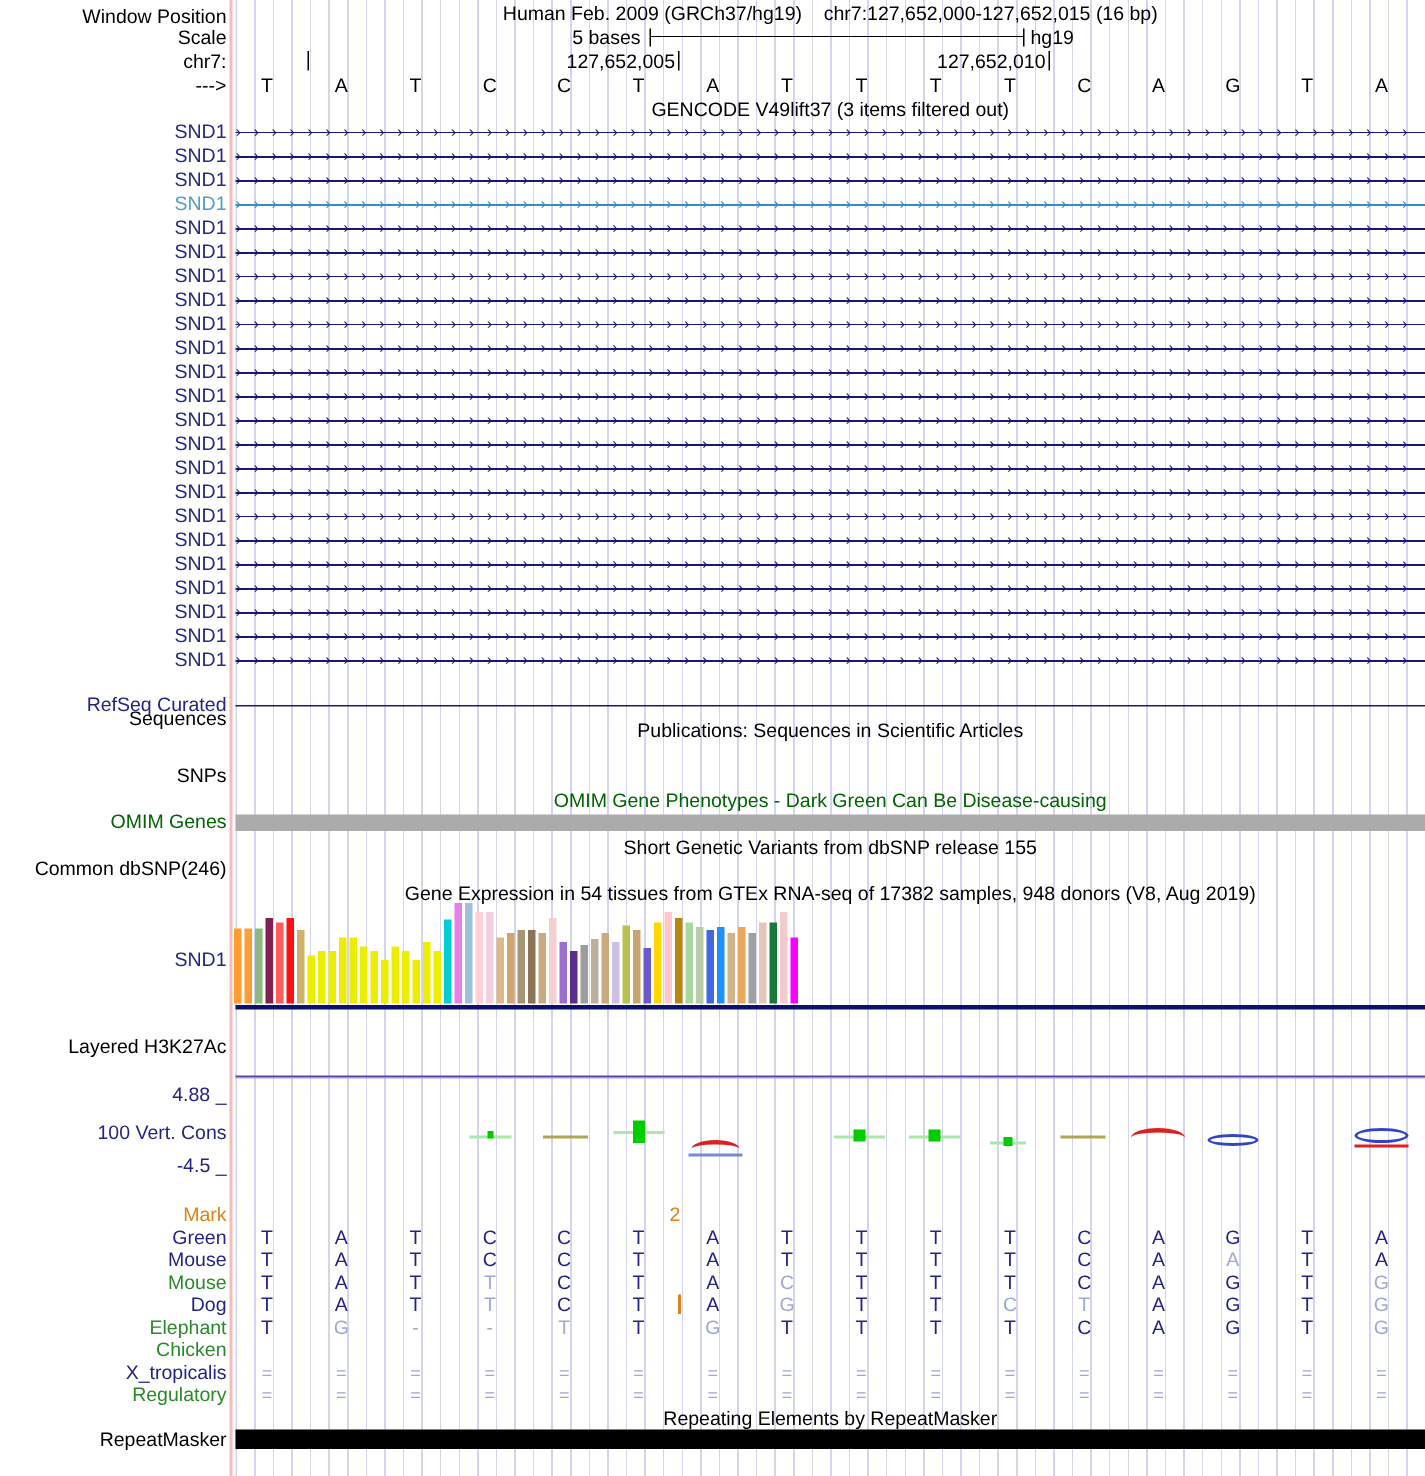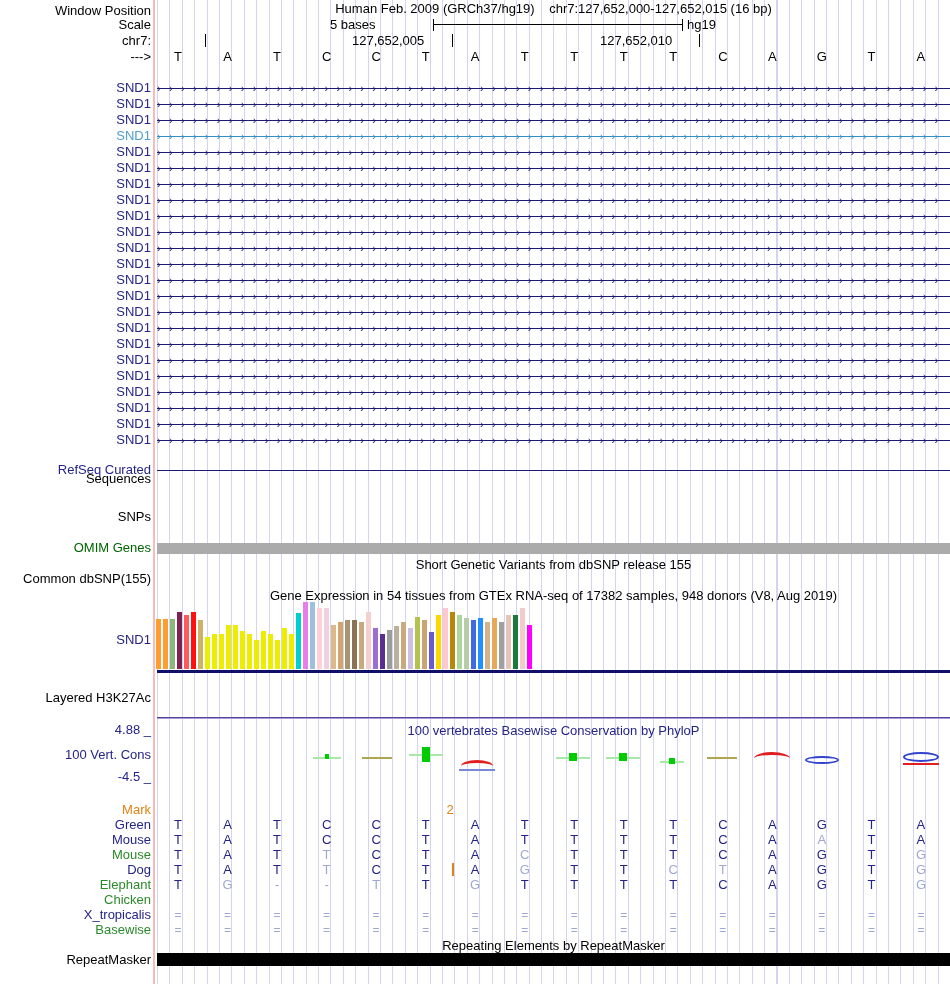--- a/index.html
+++ b/index.html
@@ -5,21 +5,21 @@
   html,body{margin:0;padding:0;background:#fff;}
   #browser{position:relative;width:950px;height:984px;background:#fff;overflow:hidden;
            font-family:"Liberation Sans",sans-serif;font-size:13px;color:#000;}
   .lab{position:absolute;left:0;width:151px;text-align:right;height:14px;line-height:14px;white-space:nowrap;}
   .ttl{position:absolute;left:157px;width:793px;text-align:center;height:14px;line-height:14px;white-space:nowrap;}
   .navy{color:#242488}
   .dgreen{color:#006400}
   .orange{color:#E08214}
   .abs{position:absolute;}
   .tick{position:absolute;width:1px;height:13px;background:#000;}
-  .coord{position:absolute;height:14px;line-height:14px;}
+  .coord{position:absolute;text-align:right;height:14px;line-height:14px;}
   #scalebar{position:absolute;left:433px;top:19px;width:248px;height:12px;
             border-left:1px solid #000;border-right:1px solid #000;
             background:linear-gradient(to bottom,transparent 5px,#000 5px,#000 6px,transparent 6px);}
 </style>
 </head>
 <body>
 
 <div id="browser">
 
   <div class="abs" style="left:157px;top:0;width:793px;height:984px;background:repeating-linear-gradient(to right,#D4D4F0 0 1px,transparent 1px 12.39px);"></div>
@@ -39,43 +39,45 @@
 
   <div class="lab" style="top:34px">chr7:</div>
   <div class="tick" style="left:205px;top:34px"></div>
   <div class="coord" style="left:352px;top:34px;width:98px">127,652,005</div>
   <div class="tick" style="left:452px;top:34px"></div>
   <div class="coord" style="left:600px;top:34px;width:97px">127,652,010</div>
   <div class="tick" style="left:699px;top:34px"></div>
 
   <div class="lab" style="top:50px">---&gt;</div>
 
+  <div class="ttl" style="top:66px">GENCODE V49lift37 (3 items filtered out)</div>
 
   <div class="lab navy" style="top:463px">RefSeq Curated</div>
   <div class="abs" style="left:157px;top:470px;width:793px;height:1px;background:#1A1A70;"></div>
 
+  <div class="ttl" style="top:480px">Publications: Sequences in Scientific Articles</div>
   <div class="lab" style="top:472px">Sequences</div>
   <div class="lab" style="top:510px">SNPs</div>
 
+  <div class="ttl dgreen" style="top:527px">OMIM Gene Phenotypes - Dark Green Can Be Disease-causing</div>
   <div class="lab dgreen" style="top:541px">OMIM Genes</div>
   <div class="abs" style="left:157px;top:543px;width:793px;height:11px;background:#ABABAB;"></div>
 
   <div class="ttl" style="top:558px">Short Genetic Variants from dbSNP release 155</div>
-  <div class="lab" style="top:572px">Common dbSNP(155)</div>
+  <div class="lab" style="top:572px">Common dbSNP(246)</div>
 
   <div class="ttl" style="top:589px">Gene Expression in 54 tissues from GTEx RNA-seq of 17382 samples, 948 donors (V8, Aug 2019)</div>
   <div class="lab navy" style="top:633px">SND1</div>
 
   <div class="abs" style="left:157px;top:670px;width:793px;height:3px;background:#101068;"></div>
 
   <div class="lab" style="top:691px">Layered H3K27Ac</div>
   <div class="abs" style="left:157px;top:717px;width:793px;height:2px;background:linear-gradient(to bottom,#554499 0 1px,#A898D8 1px 2px);"></div>
 
   <div class="lab navy" style="top:723px">4.88 _</div>
-  <div class="ttl navy" style="top:724px">100 vertebrates Basewise Conservation by PhyloP</div>
   <div class="lab navy" style="top:748px">100 Vert. Cons</div>
   <div class="lab navy" style="top:770px">-4.5 _</div>
 
   <div class="lab orange" style="top:803px">Mark</div>
   <div class="abs orange" style="left:444px;top:803px;width:12px;text-align:center;height:14px;line-height:14px">2</div>
 
   <div class="abs" style="left:452px;top:863px;width:2px;height:13px;background:#E08214;"></div>
 
   <div class="ttl" style="top:939px">Repeating Elements by RepeatMasker</div>
   <div class="lab" style="top:953px">RepeatMasker</div>
@@ -311,21 +313,21 @@
     <div style="position: absolute; left: 465.18px; top: 908px; width: 20px; text-align: center; height: 14px; line-height: 14px; font-size: 12px; color: rgb(159, 168, 213);">=</div>
     <div style="position: absolute; left: 514.71px; top: 908px; width: 20px; text-align: center; height: 14px; line-height: 14px; font-size: 12px; color: rgb(159, 168, 213);">=</div>
     <div style="position: absolute; left: 564.24px; top: 908px; width: 20px; text-align: center; height: 14px; line-height: 14px; font-size: 12px; color: rgb(159, 168, 213);">=</div>
     <div style="position: absolute; left: 613.77px; top: 908px; width: 20px; text-align: center; height: 14px; line-height: 14px; font-size: 12px; color: rgb(159, 168, 213);">=</div>
     <div style="position: absolute; left: 663.3px; top: 908px; width: 20px; text-align: center; height: 14px; line-height: 14px; font-size: 12px; color: rgb(159, 168, 213);">=</div>
     <div style="position: absolute; left: 712.83px; top: 908px; width: 20px; text-align: center; height: 14px; line-height: 14px; font-size: 12px; color: rgb(159, 168, 213);">=</div>
     <div style="position: absolute; left: 762.36px; top: 908px; width: 20px; text-align: center; height: 14px; line-height: 14px; font-size: 12px; color: rgb(159, 168, 213);">=</div>
     <div style="position: absolute; left: 811.89px; top: 908px; width: 20px; text-align: center; height: 14px; line-height: 14px; font-size: 12px; color: rgb(159, 168, 213);">=</div>
     <div style="position: absolute; left: 861.42px; top: 908px; width: 20px; text-align: center; height: 14px; line-height: 14px; font-size: 12px; color: rgb(159, 168, 213);">=</div>
     <div style="position: absolute; left: 910.95px; top: 908px; width: 20px; text-align: center; height: 14px; line-height: 14px; font-size: 12px; color: rgb(159, 168, 213);">=</div>
-    <div style="position: absolute; left: 0px; top: 923px; width: 151px; text-align: right; height: 14px; line-height: 14px; color: rgb(42, 138, 42);">Basewise</div>
+    <div style="position: absolute; left: 0px; top: 923px; width: 151px; text-align: right; height: 14px; line-height: 14px; color: rgb(42, 138, 42);">Regulatory</div>
     <div style="position: absolute; left: 168px; top: 923px; width: 20px; text-align: center; height: 14px; line-height: 14px; font-size: 12px; color: rgb(159, 168, 213);">=</div>
     <div style="position: absolute; left: 217.53px; top: 923px; width: 20px; text-align: center; height: 14px; line-height: 14px; font-size: 12px; color: rgb(159, 168, 213);">=</div>
     <div style="position: absolute; left: 267.06px; top: 923px; width: 20px; text-align: center; height: 14px; line-height: 14px; font-size: 12px; color: rgb(159, 168, 213);">=</div>
     <div style="position: absolute; left: 316.59px; top: 923px; width: 20px; text-align: center; height: 14px; line-height: 14px; font-size: 12px; color: rgb(159, 168, 213);">=</div>
     <div style="position: absolute; left: 366.12px; top: 923px; width: 20px; text-align: center; height: 14px; line-height: 14px; font-size: 12px; color: rgb(159, 168, 213);">=</div>
     <div style="position: absolute; left: 415.65px; top: 923px; width: 20px; text-align: center; height: 14px; line-height: 14px; font-size: 12px; color: rgb(159, 168, 213);">=</div>
     <div style="position: absolute; left: 465.18px; top: 923px; width: 20px; text-align: center; height: 14px; line-height: 14px; font-size: 12px; color: rgb(159, 168, 213);">=</div>
     <div style="position: absolute; left: 514.71px; top: 923px; width: 20px; text-align: center; height: 14px; line-height: 14px; font-size: 12px; color: rgb(159, 168, 213);">=</div>
     <div style="position: absolute; left: 564.24px; top: 923px; width: 20px; text-align: center; height: 14px; line-height: 14px; font-size: 12px; color: rgb(159, 168, 213);">=</div>
     <div style="position: absolute; left: 613.77px; top: 923px; width: 20px; text-align: center; height: 14px; line-height: 14px; font-size: 12px; color: rgb(159, 168, 213);">=</div>

